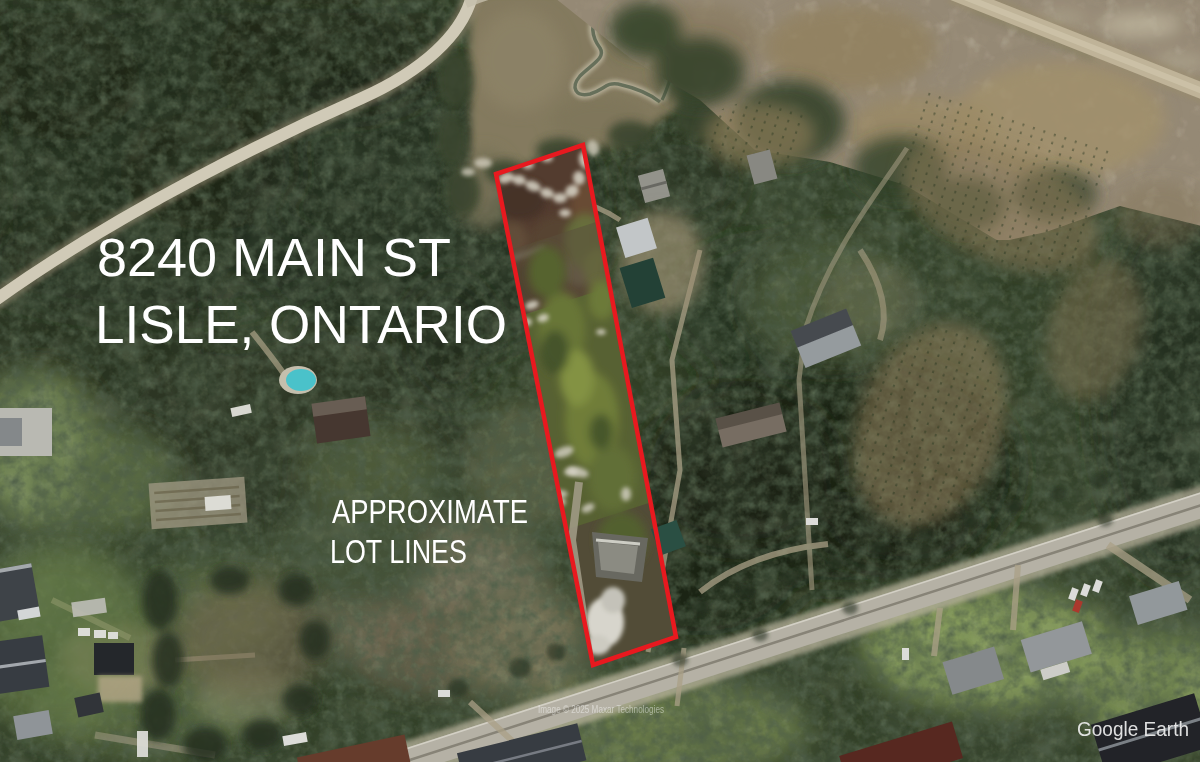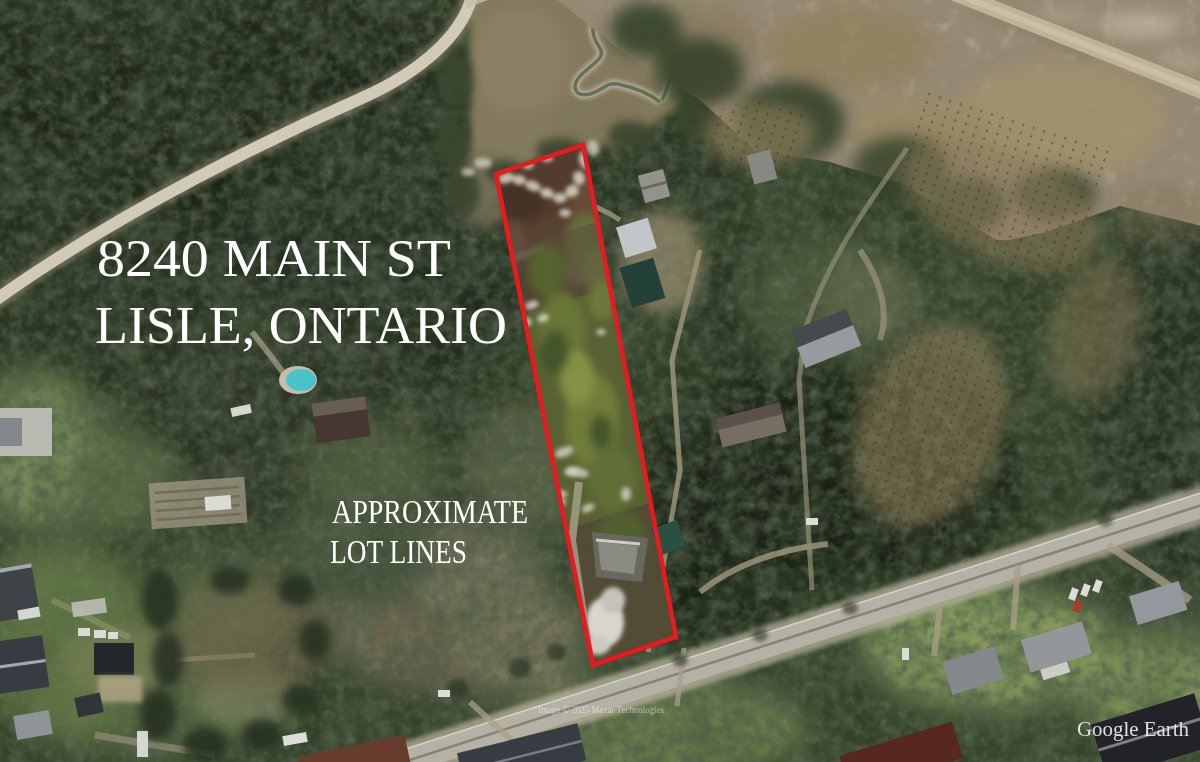--- a/index.html
+++ b/index.html
@@ -1,15 +1,15 @@
 <!DOCTYPE html>
 <html><head><meta charset="utf-8">
 <style>
 html,body{margin:0;padding:0;background:#000;}
-#stage{position:relative;width:1200px;height:762px;overflow:hidden;font-family:Liberation Serif, serif;}
+#stage{position:relative;width:1200px;height:762px;overflow:hidden;font-family:Liberation Sans, sans-serif;}
 </style></head>
 <body>
 <div id="stage">
 <svg width="1200" height="762" viewBox="0 0 1200 762">
 <defs>
   <filter id="b2" x="-30%" y="-30%" width="160%" height="160%">
           <feGaussianBlur stdDeviation="2"></feGaussianBlur>
         </filter>
   <filter id="b4" x="-30%" y="-30%" width="160%" height="160%">
           <feGaussianBlur stdDeviation="4"></feGaussianBlur>

